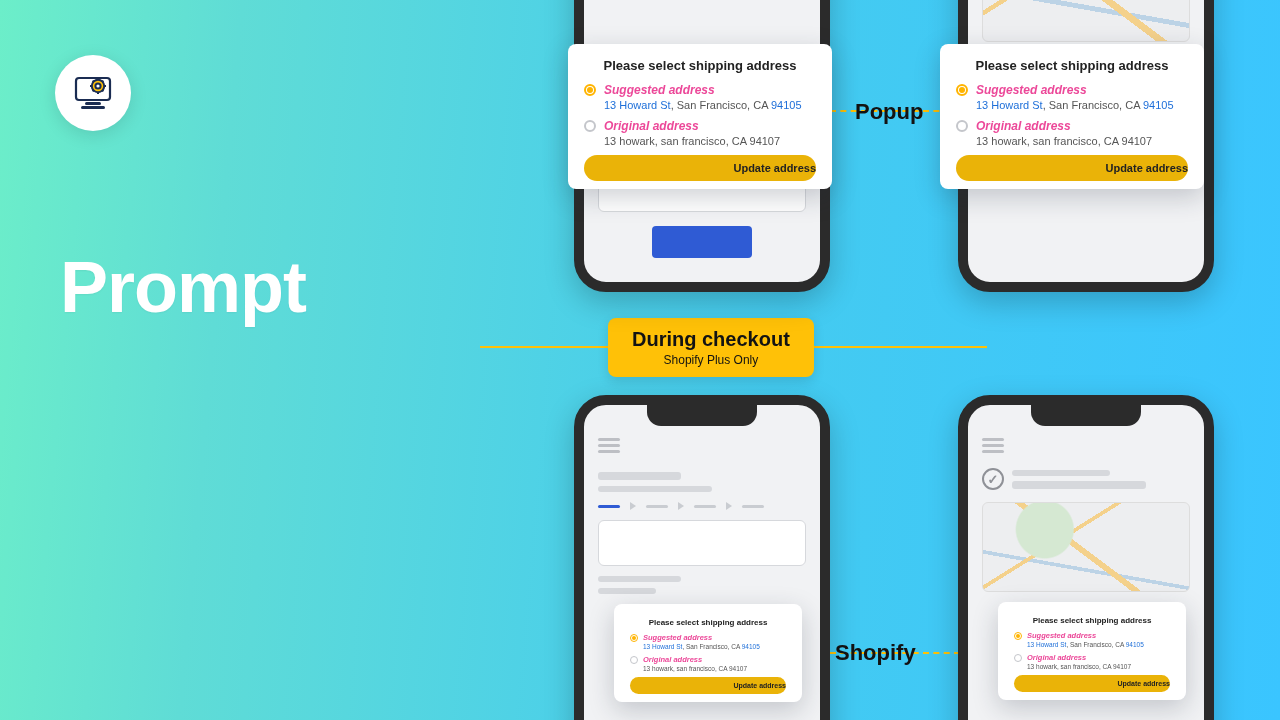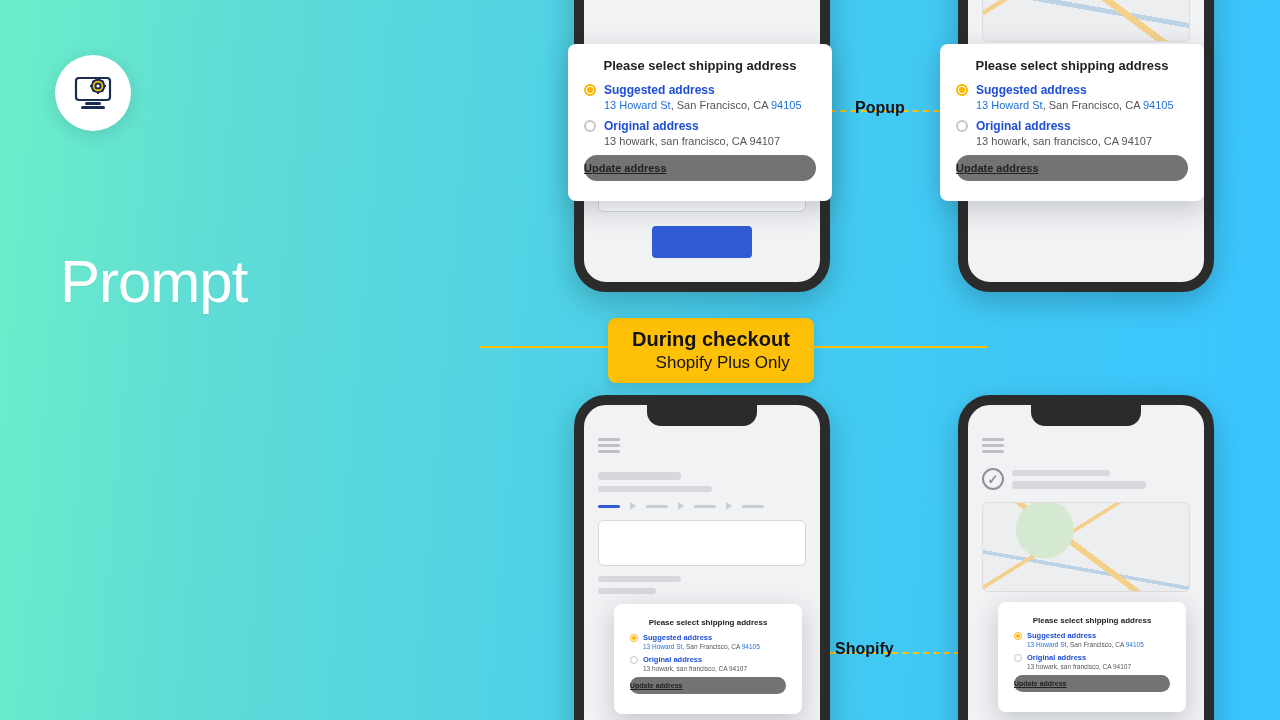--- a/index.html
+++ b/index.html
@@ -11,42 +11,42 @@
   }
   .corner-icon {
     position: absolute; left: 55px; top: 55px;
     width: 76px; height: 76px; border-radius: 50%;
     background: #fff;
     display: flex; align-items: center; justify-content: center;
     box-shadow: 0 4px 18px rgba(0,0,0,.12);
   }
   .hero-title {
     position: absolute; left: 60px; top: 250px;
-    color: #fff; font-weight: 400; font-size: 60px; line-height: 1.05;
+    color: #fff; font-weight: 700; font-size: 72px; line-height: 1.05;
     letter-spacing: -1px;
     text-shadow: 0 1px 2px rgba(0,0,0,.05);
   }
   .hero-title span { display: block; }
   .connector {
     position: absolute; height: 0; border-top: 2px solid #ffc107;
   }
   .pill {
     position: absolute;
     background: #ffc107; color: #131313;
     border-radius: 8px;
     padding: 10px 24px 10px;
     text-align: center;
     box-shadow: 0 4px 12px rgba(0,0,0,.12);
   }
-  .pill.big { min-width: 190px; text-align: right; }
+  .pill.big { min-width: 190px; }
   .pill .t1 { font-weight: 800; font-size: 20px; }
-  .pill .t2 { font-size: 17px; margin-top: 2px; font-weight: 500; }
+  .pill .t2 { font-size: 12px; margin-top: 2px; font-weight: 500; }
   .side-label {
     position: absolute; color: #131313;
-    font-weight: 800; font-size: 16px;
+    font-weight: 800; font-size: 22px;
   }
   .connector.dashed { border-top-style: dashed; }
   .phone {
     position: absolute;
     width: 256px;
     border: 10px solid #2b2b2b;
     border-radius: 32px;
     background: #f1f2f4;
     box-shadow: 0 10px 30px rgba(0,0,0,.22);
     overflow: hidden;
@@ -81,41 +81,41 @@
       radial-gradient(circle at 30% 30%, #d5e8d2 0 18%, transparent 19%),
       linear-gradient(37deg, transparent 46%, #f4d18b 46% 49%, transparent 49%),
       linear-gradient(-32deg, transparent 60%, #f4d18b 60% 62%, transparent 62%),
       linear-gradient(10deg, transparent 30%, #bcd3e6 30% 33%, transparent 33%),
       #edeef0;
   }
   .addr-card {
     position: absolute;
     background: #fff; border-radius: 8px;
     box-shadow: 0 8px 26px rgba(30,40,60,.22);
-    padding: 14px 16px 20px;
+    padding: 14px 16px 8px;
   }
   .addr-card.lg { width: 264px; }
   .addr-card.sm { width: 188px; font-size: 7px; }
   .addr-card .title { text-align:center; font-weight:700; color:#222; }
   .addr-card.lg .title { font-size: 13px; margin-bottom: 10px; }
   .addr-card.sm .title { font-size: 8px; margin-bottom: 6px; }
   .opt { display:flex; gap:8px; align-items:flex-start; margin-bottom:8px; }
   .radio { width:12px; height:12px; border-radius:50%; border:2px solid #c4c6cb; flex:none; margin-top:1px; }
   .radio.on { border-color:#ffb400; }
   .radio.on::after { content:""; display:block; width:6px; height:6px; border-radius:50%; background:#ffb400; margin:1px; }
   .addr-card.sm .radio { width:8px; height:8px; border-width:1.5px; }
   .addr-card.sm .radio.on::after { width:4px; height:4px; margin:0.5px; }
-  .opt .lbl { font-weight:700; color:#1d4ed8; }
+  .opt .lbl { font-weight:700; color:#ec4899;font-style:italic; }
   .addr-card.lg .opt .lbl { font-size: 12px; }
   .opt .addr { color:#555; }
   .addr-card.lg .opt .addr { font-size: 11px; margin-top:2px; }
   .opt .addr .hl { color:#1e6fd9; }
   .update-btn {
-    background:#737373; color:#222; font-weight:600;
-    border-radius: 999px; text-align:left;text-decoration:underline;
+    background:#eab308; color:#222; font-weight:600;
+    border-radius: 999px; text-align:right;
   }
   .addr-card.lg .update-btn { font-size:11px; padding:7px 0; margin-top:4px; }
   .addr-card.sm .update-btn { font-size:7px; padding:5px 0; margin-top:2px; }
   .sm .opt { margin-bottom:5px; gap:5px; }
   .sm .opt .lbl { font-size:7.5px; }
   .sm .opt .addr { font-size:6.5px; margin-top:1px; }
 </style>
 </head>
 <body>
 <div class="stage">

